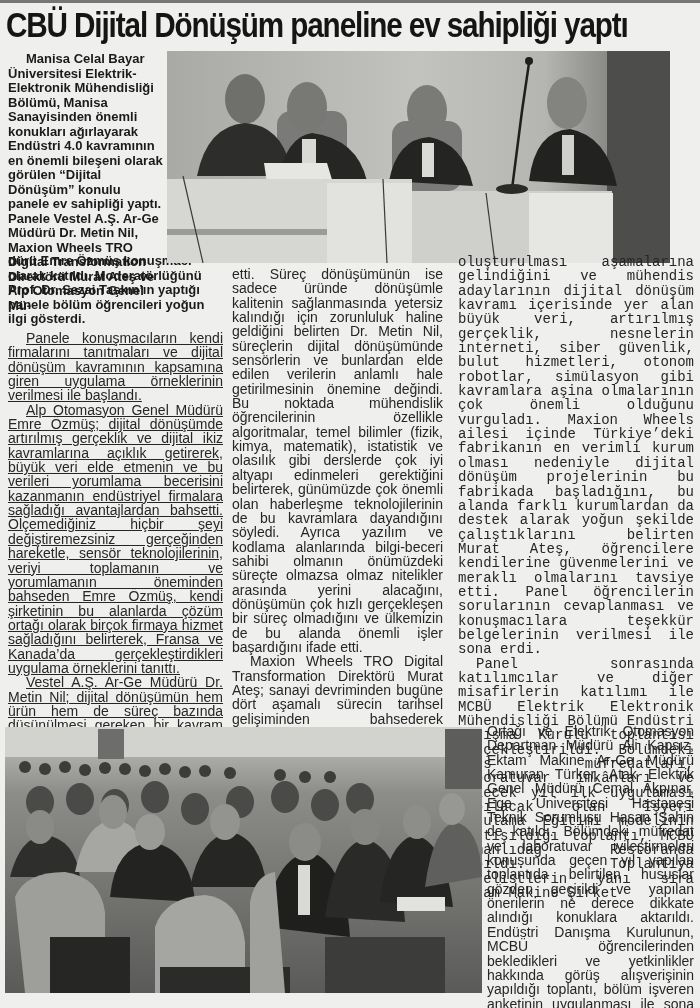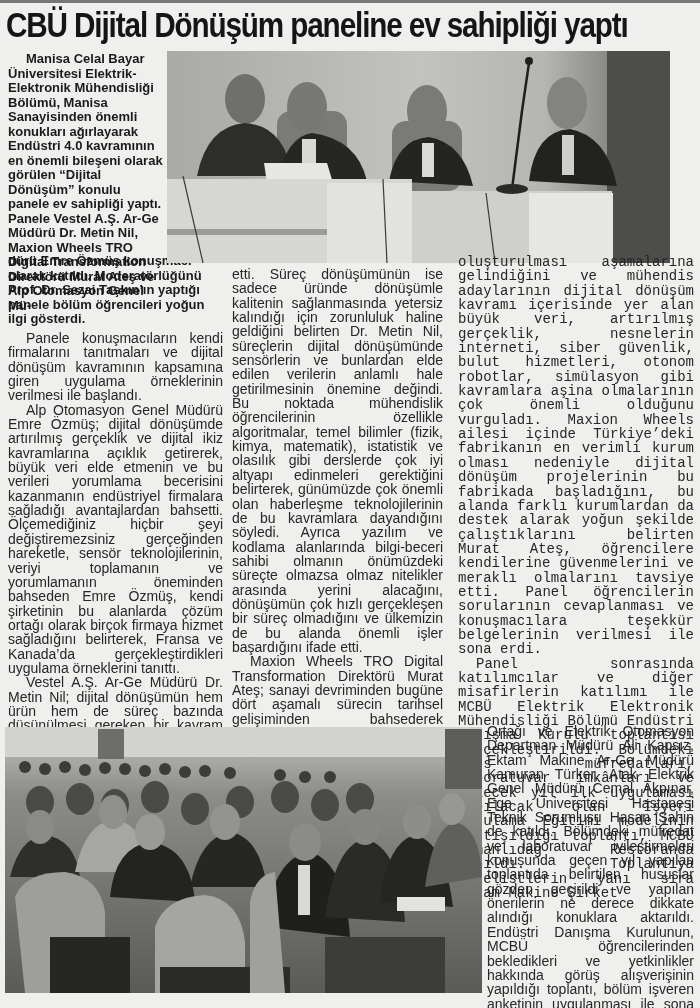--- a/index.html
+++ b/index.html
@@ -74,21 +74,21 @@
     <path d="M345 138 L355 60 L362 12" stroke="#1f1f1e" stroke-width="2.5" fill="none"></path>
     <circle cx="362" cy="10" r="4" fill="#1f1f1e"></circle>
     <ellipse cx="345" cy="138" rx="16" ry="5" fill="#2a2a29"></ellipse>
 
     <path d="M16 125 L36 212" stroke="#3a3a39" stroke-width="1.2" fill="none"></path>
     <path d="M216 128 L220 212" stroke="#3a3a39" stroke-width="1.2" fill="none"></path>
     <path d="M319 142 L328 212" stroke="#3a3a39" stroke-width="1.2" fill="none"></path>
   </svg>
 </div>
 
-<div class="col" style="left:8px; top:331px; width:215px;">
+<div class="col" style="left:8px; top:331px; width:215px;text-decoration:underline;">
   <p>Panele konuşmacıların kendi firmalarını tanıtmaları ve dijital dönüşüm kavramının kapsamına giren uygulama örneklerinin verilmesi ile başlandı.</p>
   <p>Alp Otomasyon Genel Müdürü Emre Özmüş; dijital dönüşümde artırılmış gerçeklik ve dijital ikiz kavramlarına açıklık getirerek, büyük veri elde etmenin ve bu verileri yorumlama becerisini kazanmanın endüstriyel firmalara sağladığı avantajlardan bahsetti. Ölçemediğiniz hiçbir şeyi değiştiremezsiniz gerçeğinden hareketle, sensör teknolojilerinin, veriyi toplamanın ve yorumlamanın öneminden bahseden Emre Özmüş, kendi şirketinin bu alanlarda çözüm ortağı olarak birçok firmaya hizmet sağladığını belirterek, Fransa ve Kanada’da gerçekleştirdikleri uygulama örneklerini tanıttı.</p>
   <p>Vestel A.Ş. Ar-Ge Müdürü Dr. Metin Nil; dijital dönüşümün hem ürün hem de süreç bazında düşünülmesi gereken bir kavram olduğunu belirterek, ürün bazındaki dönüşümün 2000’li yılların başından itibaren devam ettiğini ve bugün artık önemli bir mesafe kat edildiğini ifade</p>
 </div>
 
 <div class="col" style="left:232px; top:267px; width:211px;">
   <p class="cont">etti. Süreç dönüşümünün ise sadece üründe dönüşümle kalitenin sağlanmasında yetersiz kalındığı için zorunluluk haline geldiğini belirten Dr. Metin Nil, süreçlerin dijital dönüşümünde sensörlerin ve bunlardan elde edilen verilerin anlamlı hale getirilmesinin önemine değindi. Bu noktada mühendislik öğrencilerinin özellikle algoritmalar, temel bilimler (fizik, kimya, matematik), istatistik ve olasılık gibi derslerde çok iyi altyapı edinmeleri gerektiğini belirterek, günümüzde çok önemli olan haberleşme teknolojilerinin de bu kavramlara dayandığını söyledi. Ayrıca yazılım ve kodlama alanlarında bilgi-beceri sahibi olmanın önümüzdeki süreçte olmazsa olmaz nitelikler arasında yerini alacağını, dönüşümün çok hızlı gerçekleşen bir süreç olmadığını ve ülkemizin de bu alanda önemli işler başardığını ifade etti.</p>
   <p>Maxion Wheels TRO Digital Transformation Direktörü Murat Ateş; sanayi devriminden bugüne dört aşamalı sürecin tarihsel gelişiminden bahsederek başladığı konuşmasında, günümüzde verileri elde etmenin ve veriyi anlamlandırmaya yönelik çalışmaların ön planda olduğunu ifade etti. Dijital ikizlerin ürün, süreç ve fabrika bazında</p>
 </div>
 

